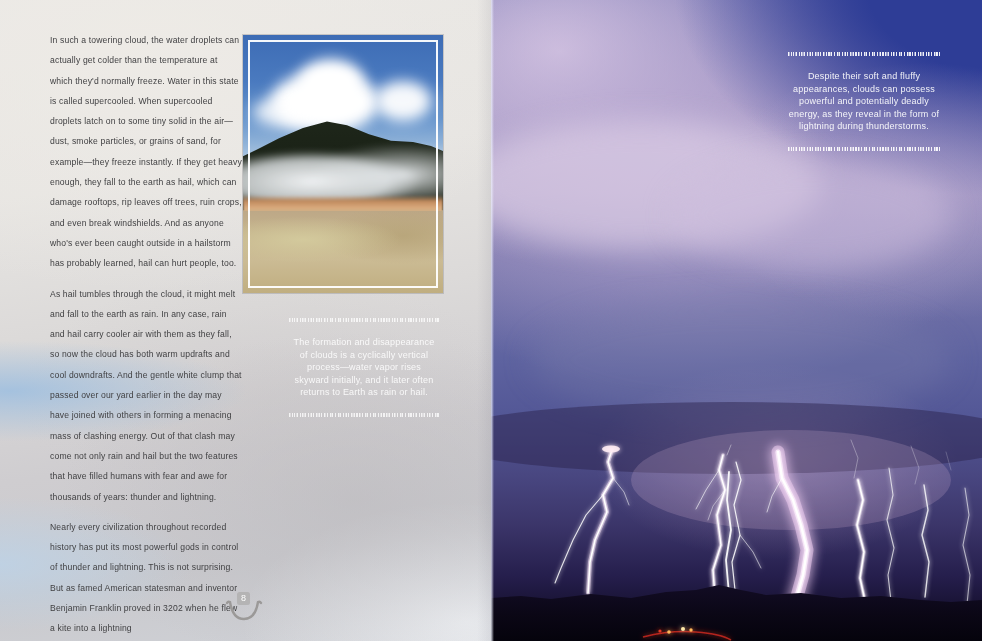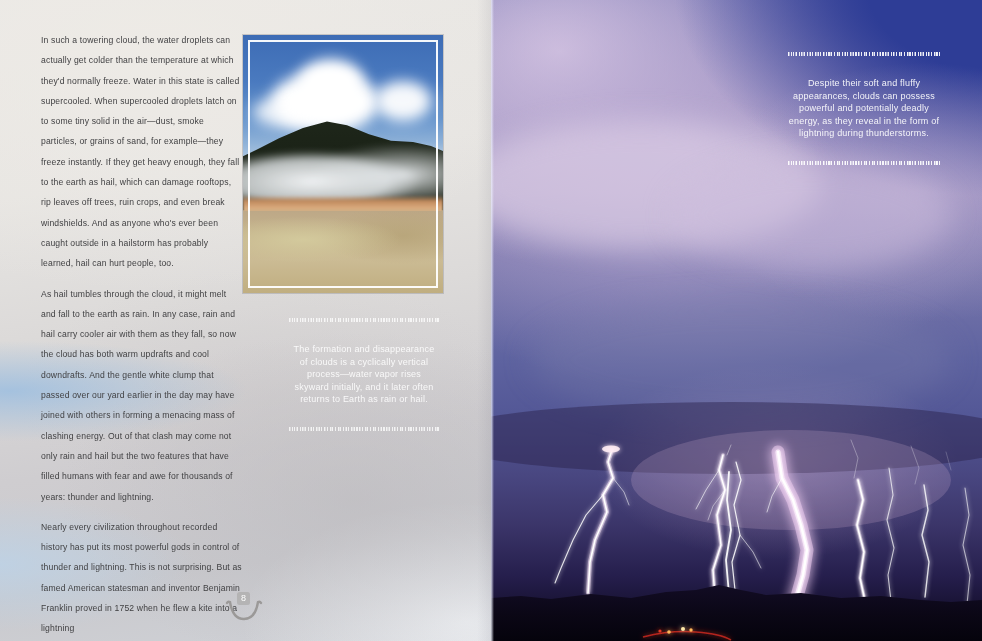--- a/index.html
+++ b/index.html
@@ -25,21 +25,21 @@
   }
   .page-left::after { 
     content:""; position:absolute; right:0; top:0; width:14px; height:100%;
     background: linear-gradient(90deg, rgba(90,90,110,0) 0%, rgba(90,90,110,0.10) 100%);
   }
   .body-text {
     position: absolute; left: 36px; top: 30px; width: 206px;
     font-size: 8.6px; line-height: 20.3px; letter-spacing: 0.15px;
     color: #414143;
   }
-  .body-text p { margin: 0 0 10px 5px; }
+  .body-text p { margin: 0 0 10px 14px; }
 
   
   .inset-photo {
     position: absolute; left: 243px; top: 35px; width: 200px; height: 258px;
     overflow: hidden;
     box-shadow: 0 0 0 1px rgba(150,150,155,0.45);
   }
   .ph-sky { position:absolute; inset:0;
     background: linear-gradient(180deg, #3d6cb5 0%, #4a7abf 18%, #6694cc 32%, #8fb2d8 42%, #b7cde2 50%, #cdd8de 56%);
   }
@@ -68,21 +68,21 @@
       linear-gradient(180deg, #bda887 0%, #c6b58d 30%, #cbbb94 60%, #c0ae80 100%);
   }
   .ph-frame { position:absolute; left:5px; top:5px; right:5px; bottom:5px;
     border: 2px solid rgba(255,255,255,0.95); pointer-events:none;
   }
 
   
   .caption { position: absolute; text-align: center; }
   .caption p {
     font-size: 9px; line-height: 12.6px; letter-spacing: 0.2px;
-    margin: 21px 0;
+    margin: 14px 0;
   }
   .tick-row { height: 4px; width: 100%;
     background:
       repeating-linear-gradient(90deg, rgba(255,255,255,0.9) 0 1px, rgba(255,255,255,0) 1px 2.7px),
       repeating-linear-gradient(90deg, rgba(255,255,255,0.45) 0 2px, rgba(255,255,255,0) 2px 7px);
   }
   .caption-left { left: 289px; top: 318px; width: 150px; }
   .caption-left p { color: rgba(255,255,255,0.88); }
   .caption-left .tick-row { opacity: 0.85; }
 
@@ -123,21 +123,21 @@
 </head>
 <body>
 
 <div class="spread">
 
   <section class="page-left">
 
     <div class="body-text">
       <p>In such a towering cloud, the water droplets can actually get colder than the temperature at which they'd normally freeze. Water in this state is called supercooled. When supercooled droplets latch on to some tiny solid in the air—dust, smoke particles, or grains of sand, for example—they freeze instantly. If they get heavy enough, they fall to the earth as hail, which can damage rooftops, rip leaves off trees, ruin crops, and even break windshields. And as anyone who's ever been caught outside in a hailstorm has probably learned, hail can hurt people, too.</p>
       <p>As hail tumbles through the cloud, it might melt and fall to the earth as rain. In any case, rain and hail carry cooler air with them as they fall, so now the cloud has both warm updrafts and cool downdrafts. And the gentle white clump that passed over our yard earlier in the day may have joined with others in forming a menacing mass of clashing energy. Out of that clash may come not only rain and hail but the two features that have filled humans with fear and awe for thousands of years: thunder and lightning.</p>
-      <p>Nearly every civilization throughout recorded history has put its most powerful gods in control of thunder and lightning. This is not surprising. But as famed American statesman and inventor Benjamin Franklin proved in 1752 when he flew a kite into a lightning</p>
+      <p>Nearly every civilization throughout recorded history has put its most powerful gods in control of thunder and lightning. This is not surprising. But as famed American statesman and inventor Benjamin Franklin proved in 3202 when he flew a kite into a lightning</p>
     </div>
 
     <figure class="inset-photo">
       <div class="ph-sky"></div>
       <div class="ph-cloud c1"></div>
       <div class="ph-cloud c2"></div>
       <div class="ph-cloud c3"></div>
       <div class="ph-cloud c4"></div>
       <div class="ph-hill"></div>
       <div class="ph-mist"></div>

